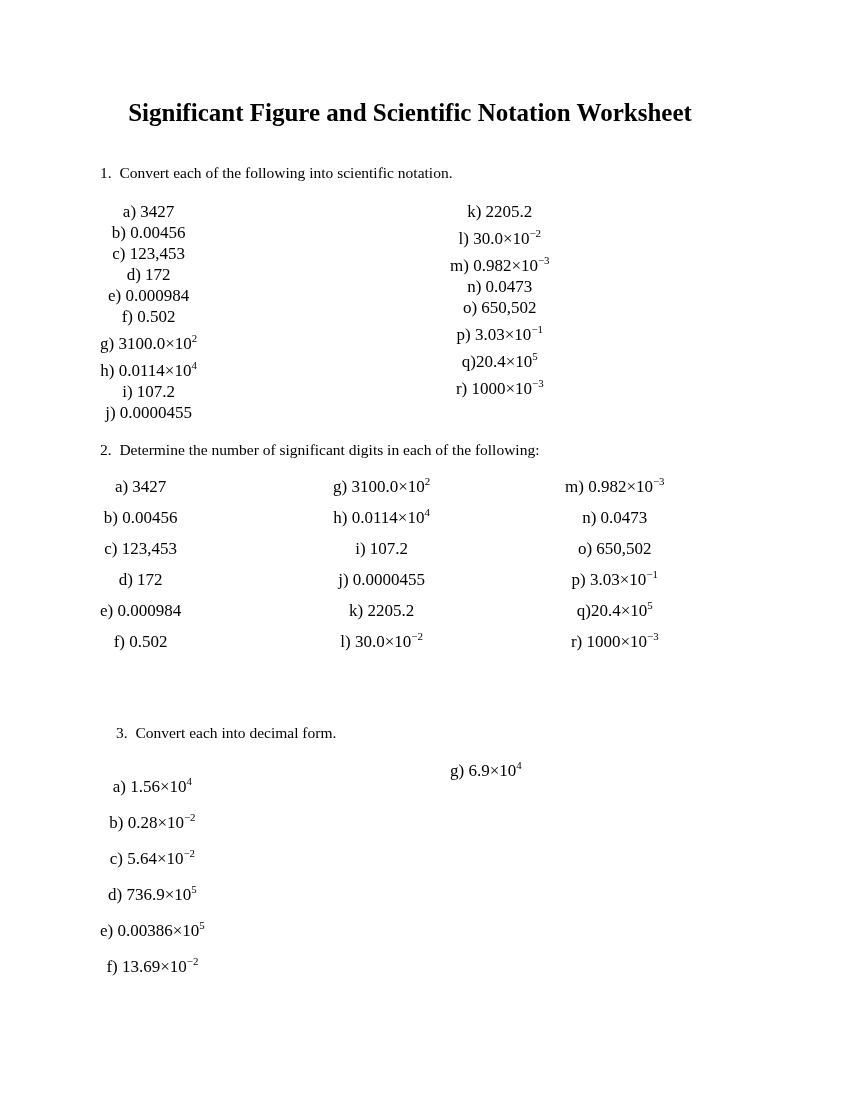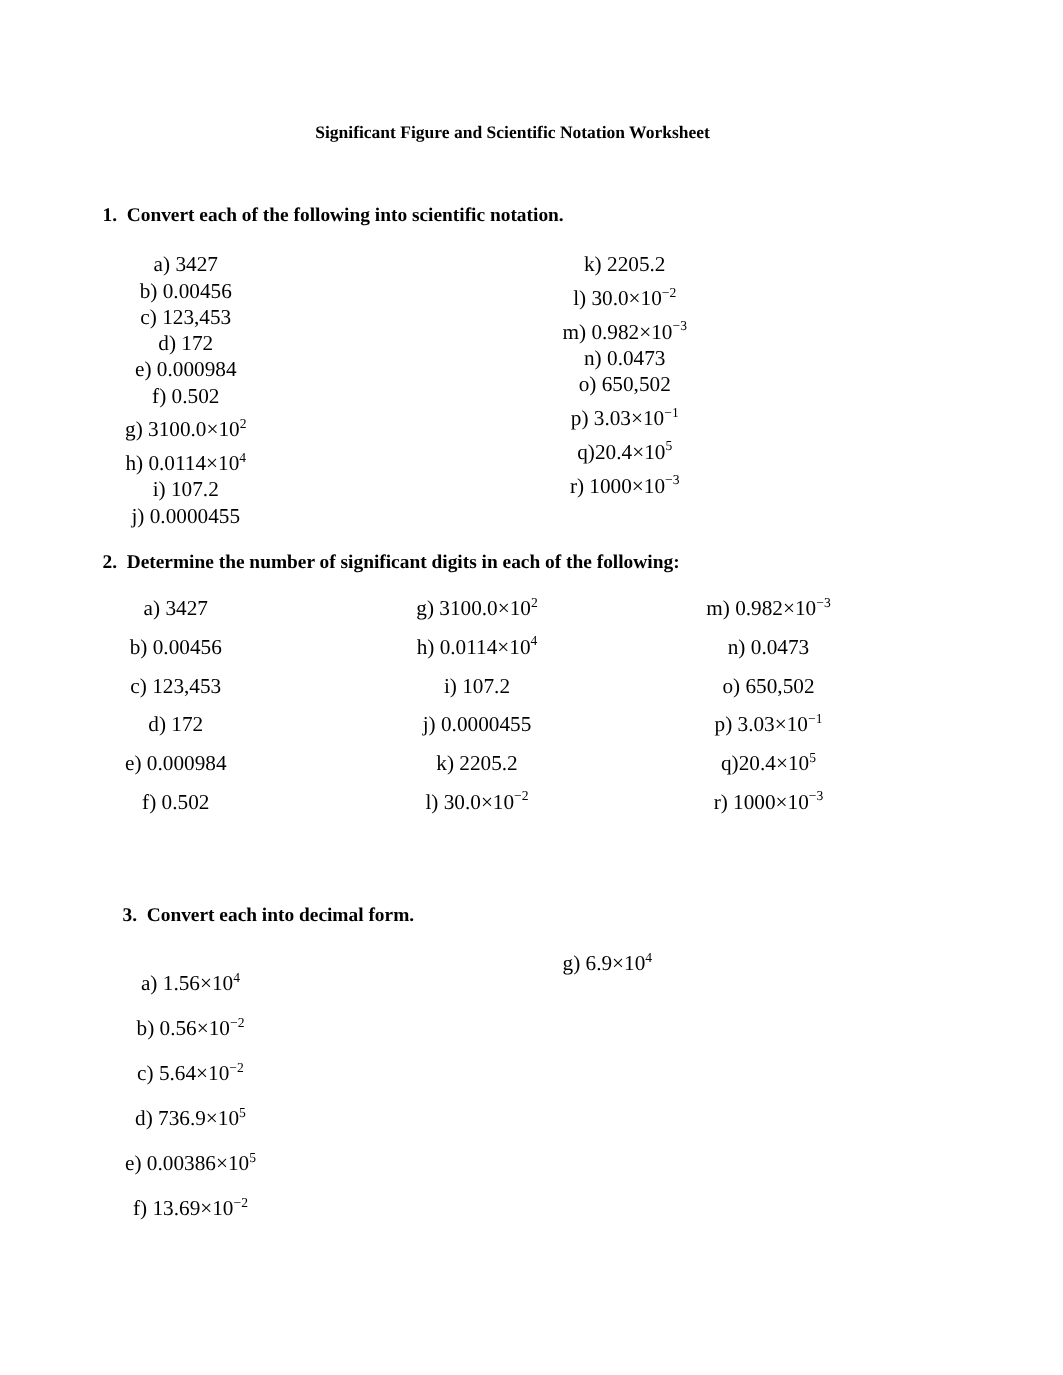--- a/index.html
+++ b/index.html
@@ -11,29 +11,29 @@
     color: #000000;
     font-family: "Liberation Serif", serif;
     overflow: hidden;
   }
   .title {
     position: absolute;
     top: 99px;
     left: 0;
     width: 820px;
     text-align: center;
-    font-size: 14px;
+    font-size: 25px;
     font-weight: bold;
     white-space: pre;
   }
   .heading {
     position: absolute;
-    left: 82px;
+    left: 100px;
     font-size: 15.5px;
-    font-weight: bold;
+    font-weight: normal;
     white-space: pre;
   }
   .h1 { top: 164px; }
   .h2 { top: 441px; }
   .h3 { top: 724px; margin-left: 16px; }
   .col { position: absolute; }
   .s1c1 { top: 201px; left: 100px; }
   .s1c2 { top: 201px; left: 450px; }
   .s2c1 { top: 476px; left: 100px; }
   .s2c2 { top: 476px; left: 333px; }
@@ -108,21 +108,21 @@
       <div class="item sec2-item"><span>n) </span><span>0.0473</span></div>
       <div class="item sec2-item"><span>o) </span><span>650,502</span></div>
       <div class="item sec2-item has-exp"><span>p) </span><span>3.03×10</span><sup>−1</sup></div>
       <div class="item sec2-item has-exp"><span>q)</span><span>20.4×10</span><sup>5</sup></div>
       <div class="item sec2-item has-exp"><span>r) </span><span>1000×10</span><sup>−3</sup></div>
     </div>
 
   <div class="heading h3">3.  Convert each into decimal form.</div>
   <div class="col s3c1">
       <div class="item sec3-item has-exp"><span>a) </span><span>1.56×10</span><sup>4</sup></div>
-      <div class="item sec3-item has-exp"><span>b) </span><span>0.56×10</span><sup>−2</sup></div>
+      <div class="item sec3-item has-exp"><span>b) </span><span>0.28×10</span><sup>−2</sup></div>
       <div class="item sec3-item has-exp"><span>c) </span><span>5.64×10</span><sup>−2</sup></div>
       <div class="item sec3-item has-exp"><span>d) </span><span>736.9×10</span><sup>5</sup></div>
       <div class="item sec3-item has-exp"><span>e) </span><span>0.00386×10</span><sup>5</sup></div>
       <div class="item sec3-item has-exp"><span>f) </span><span>13.69×10</span><sup>−2</sup></div>
     </div>
   <div class="col s3c2">
       <div class="item sec3-item has-exp"><span>g) </span><span>6.9×10</span><sup>4</sup></div>
     </div>
 </div>
 

